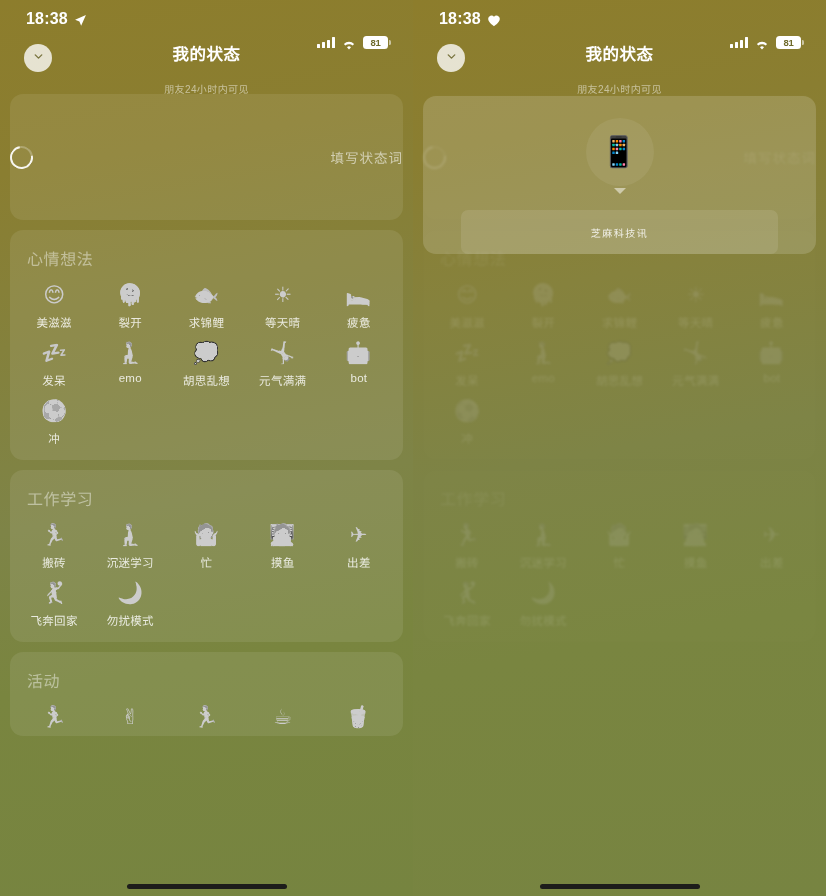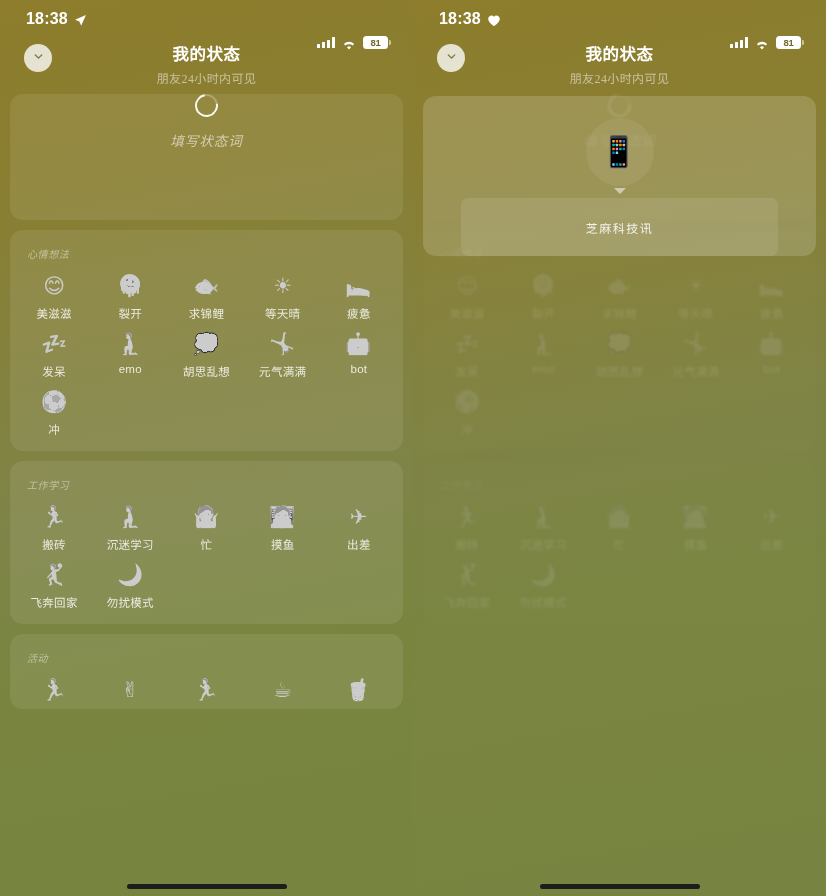--- a/index.html
+++ b/index.html
@@ -48,37 +48,37 @@
   
   .header{ position:relative; height:56px; z-index:30; }
   .collapse-btn{
     position:absolute; left:24px; top:6px; width:28px; height:28px; border-radius:50%;
     background:rgba(255,255,255,.78); display:flex; align-items:center; justify-content:center;
     cursor:pointer; border:none;
   }
   .collapse-btn svg{ width:13px; height:13px; }
   .titles{ text-align:center; padding-top:3px; }
   .page-title{ color:#ffffff; font-size:16.5px; font-weight:bold; letter-spacing:.5px; }
-  .page-sub{ color:rgba(255,255,255,.52); font-size:12px; margin-top:4px; letter-spacing:.4px;font-family:Liberation Serif, serif; }
+  .page-sub{ color:rgba(255,255,255,.52); font-size:10px; margin-top:16px; letter-spacing:.4px; }
   
   .content{ position:relative; padding:0 10px; z-index:20; }
   .card{
     background:rgba(255,255,255,.085);
     border-radius:13px; margin-bottom:10px; padding:12px 0 14px;
   }
-  .card.status-card{ height:126px; padding:0; display:flex; flex-direction:column;
-    align-items:center; justify-content:flex-start; gap:13px;font-style:italic; }
+  .card.status-card{ height:126px; padding:0; display:flex; flex-direction:row;
+    align-items:center; justify-content:space-between; gap:13px; }
   .ring{
     width:23px; height:23px; border-radius:50%;
     border:2.2px solid rgba(255,255,255,.92);
     border-top-color:rgba(255,255,255,.25);
     transform:rotate(35deg);
   }
   .status-placeholder{ color:rgba(255,255,255,.58); font-size:13.5px; letter-spacing:1px; }
-  .card-title{ color:rgba(255,255,255,.45); font-size:10px; padding:4px 16px 0 17px; letter-spacing:.6px;font-style:italic; }
+  .card-title{ color:rgba(255,255,255,.45); font-size:16px; padding:4px 16px 0 17px; letter-spacing:.6px; }
   .grid{
     display:grid; grid-template-columns:repeat(5,1fr);
     row-gap:10px; padding:12px 6px 0;
   }
   .item{ display:flex; flex-direction:column; align-items:center; gap:6px; cursor:pointer; }
   .item .glyph{
     font-size:21px; line-height:26px; height:26px;
     color:#fff; display:flex; align-items:center; justify-content:center;
     filter:grayscale(1) brightness(2.6) contrast(.6);
   }
@@ -103,24 +103,24 @@
     background:rgba(255,255,255,.07);
     display:flex; align-items:center; justify-content:center;
     font-size:30px; line-height:1;
   }
   .dlg-caret{
     width:0; height:0; margin:2px auto 0;
     border-left:6px solid transparent; border-right:6px solid transparent;
     border-top:6px solid rgba(255,255,255,.5);
   }
   .dlg-input{
-    margin:4px 38px 0; height:58px; border-radius:7px;
+    margin:16px 38px 0; height:44px; border-radius:7px;
     background:rgba(255,255,255,.10);
     display:flex; align-items:center; justify-content:center;
-    color:#f2f1ea; font-size:12px; letter-spacing:1.5px;
+    color:#f2f1ea; font-size:10px; letter-spacing:1.5px;
   }
   .dlg-actions{
     position:relative; display:flex; margin-top:22px; height:54px; align-items:center;
   }
   .dlg-actions button{
     flex:1; background:none; border:none; cursor:pointer;
     color:#ffffff; font-size:16.5px; font-weight:bold; letter-spacing:1px;
     font-family:inherit;
   }
   .dlg-divider{

